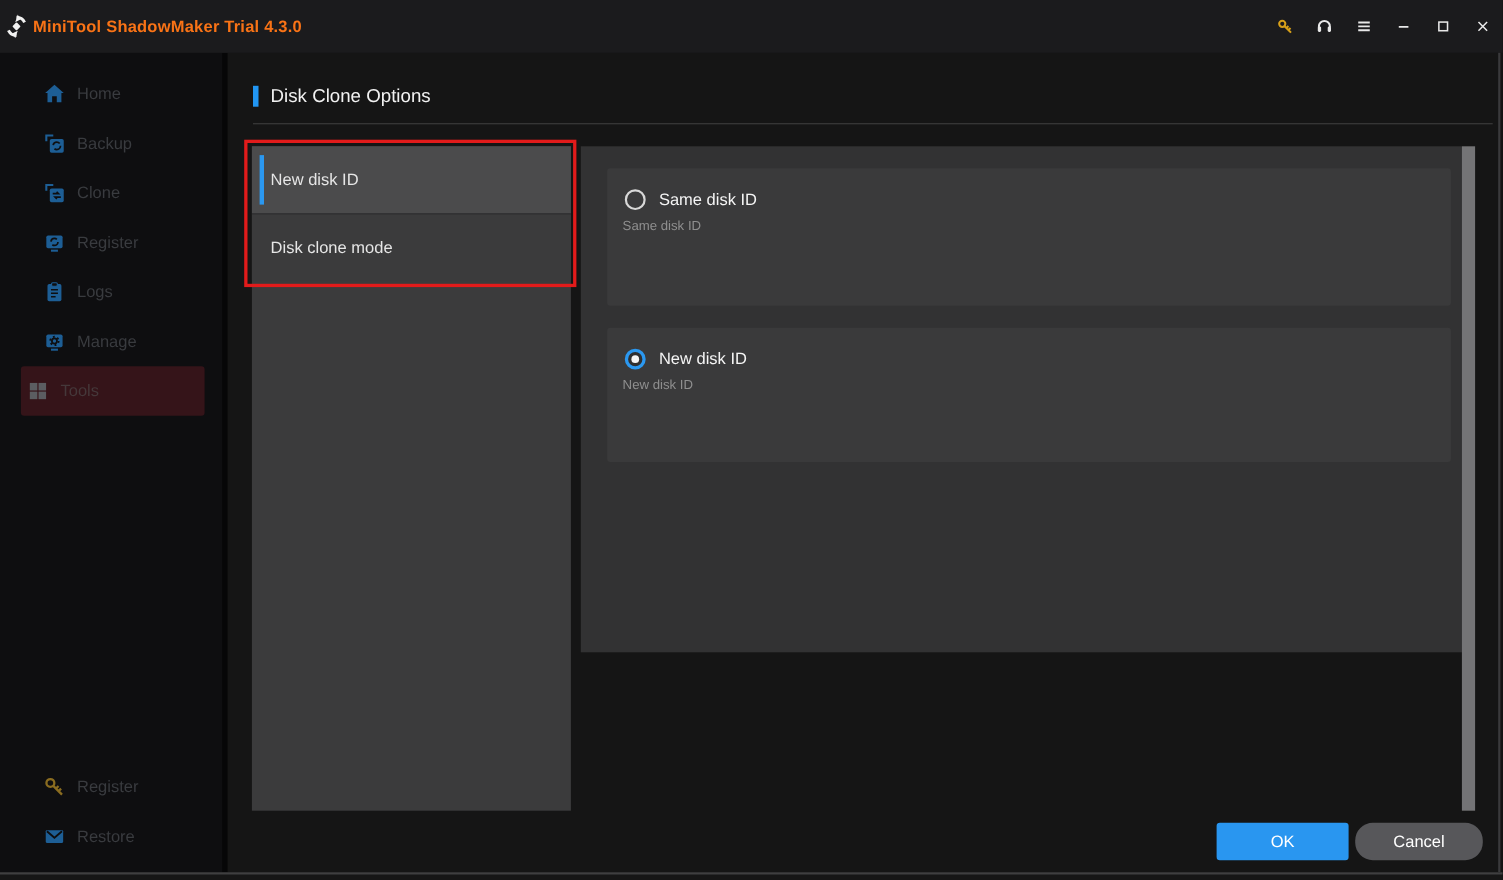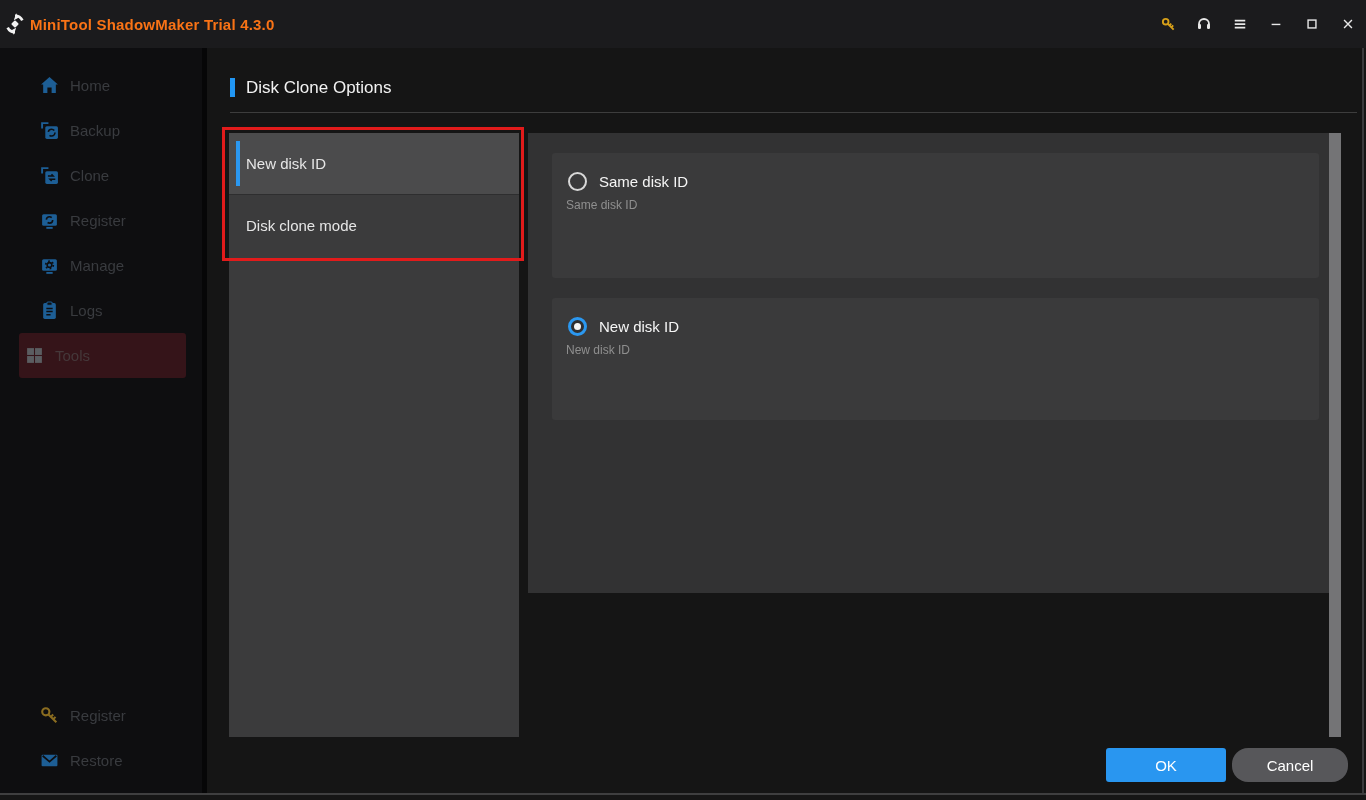--- a/index.html
+++ b/index.html
@@ -165,38 +165,38 @@
           <circle cx="9" cy="8.5" r="3" fill="none" stroke="#0e0e10" stroke-width="1.5" stroke-dasharray="6.5 3"></circle>
           <path d="M6 16 h6" stroke="currentColor" stroke-width="1.8"></path>
         </svg>
       </span>
       <span class="lbl">Register</span>
     </div>
 
     <div class="side-item">
       <span class="side-icon" style="color:#1d5e95;">
         <svg viewBox="0 0 18 18" width="19" height="19">
+          <rect x="3" y="2" width="12" height="15" rx="1.5" fill="currentColor"></rect>
+          <rect x="6.5" y="1" width="5" height="3" rx="1" fill="#0e0e10" stroke="currentColor" stroke-width="1"></rect>
+          <path d="M6 7 h6 M6 10 h6 M6 13 h4" stroke="#0e0e10" stroke-width="1.4"></path>
+        </svg>
+      </span>
+      <span class="lbl">Logs</span>
+    </div>
+
+    <div class="side-item">
+      <span class="side-icon" style="color:#1d5e95;">
+        <svg viewBox="0 0 18 18" width="19" height="19">
           <rect x="2" y="3" width="14" height="11" rx="1.5" fill="currentColor"></rect>
           <circle cx="9" cy="8.5" r="2.2" fill="none" stroke="#0e0e10" stroke-width="1.5"></circle>
           <circle cx="9" cy="8.5" r="3.6" fill="none" stroke="#0e0e10" stroke-width="1.6" stroke-dasharray="1.6 2.2"></circle>
           <path d="M6 16 h6" stroke="currentColor" stroke-width="1.8"></path>
         </svg>
       </span>
       <span class="lbl">Manage</span>
-    </div>
-
-    <div class="side-item">
-      <span class="side-icon" style="color:#1d5e95;">
-        <svg viewBox="0 0 18 18" width="19" height="19">
-          <rect x="3" y="2" width="12" height="15" rx="1.5" fill="currentColor"></rect>
-          <rect x="6.5" y="1" width="5" height="3" rx="1" fill="#0e0e10" stroke="currentColor" stroke-width="1"></rect>
-          <path d="M6 7 h6 M6 10 h6 M6 13 h4" stroke="#0e0e10" stroke-width="1.4"></path>
-        </svg>
-      </span>
-      <span class="lbl">Logs</span>
     </div>
 
     <div class="side-item active">
       <span class="side-icon" style="color:#5b5d61;">
         <svg viewBox="0 0 18 18" width="19" height="19">
           <rect x="2" y="2" width="6.5" height="6.5" fill="currentColor"></rect>
           <rect x="9.5" y="2" width="6.5" height="6.5" fill="currentColor"></rect>
           <rect x="2" y="9.5" width="6.5" height="6.5" fill="currentColor"></rect>
           <rect x="9.5" y="9.5" width="6.5" height="6.5" fill="currentColor"></rect>
         </svg>

